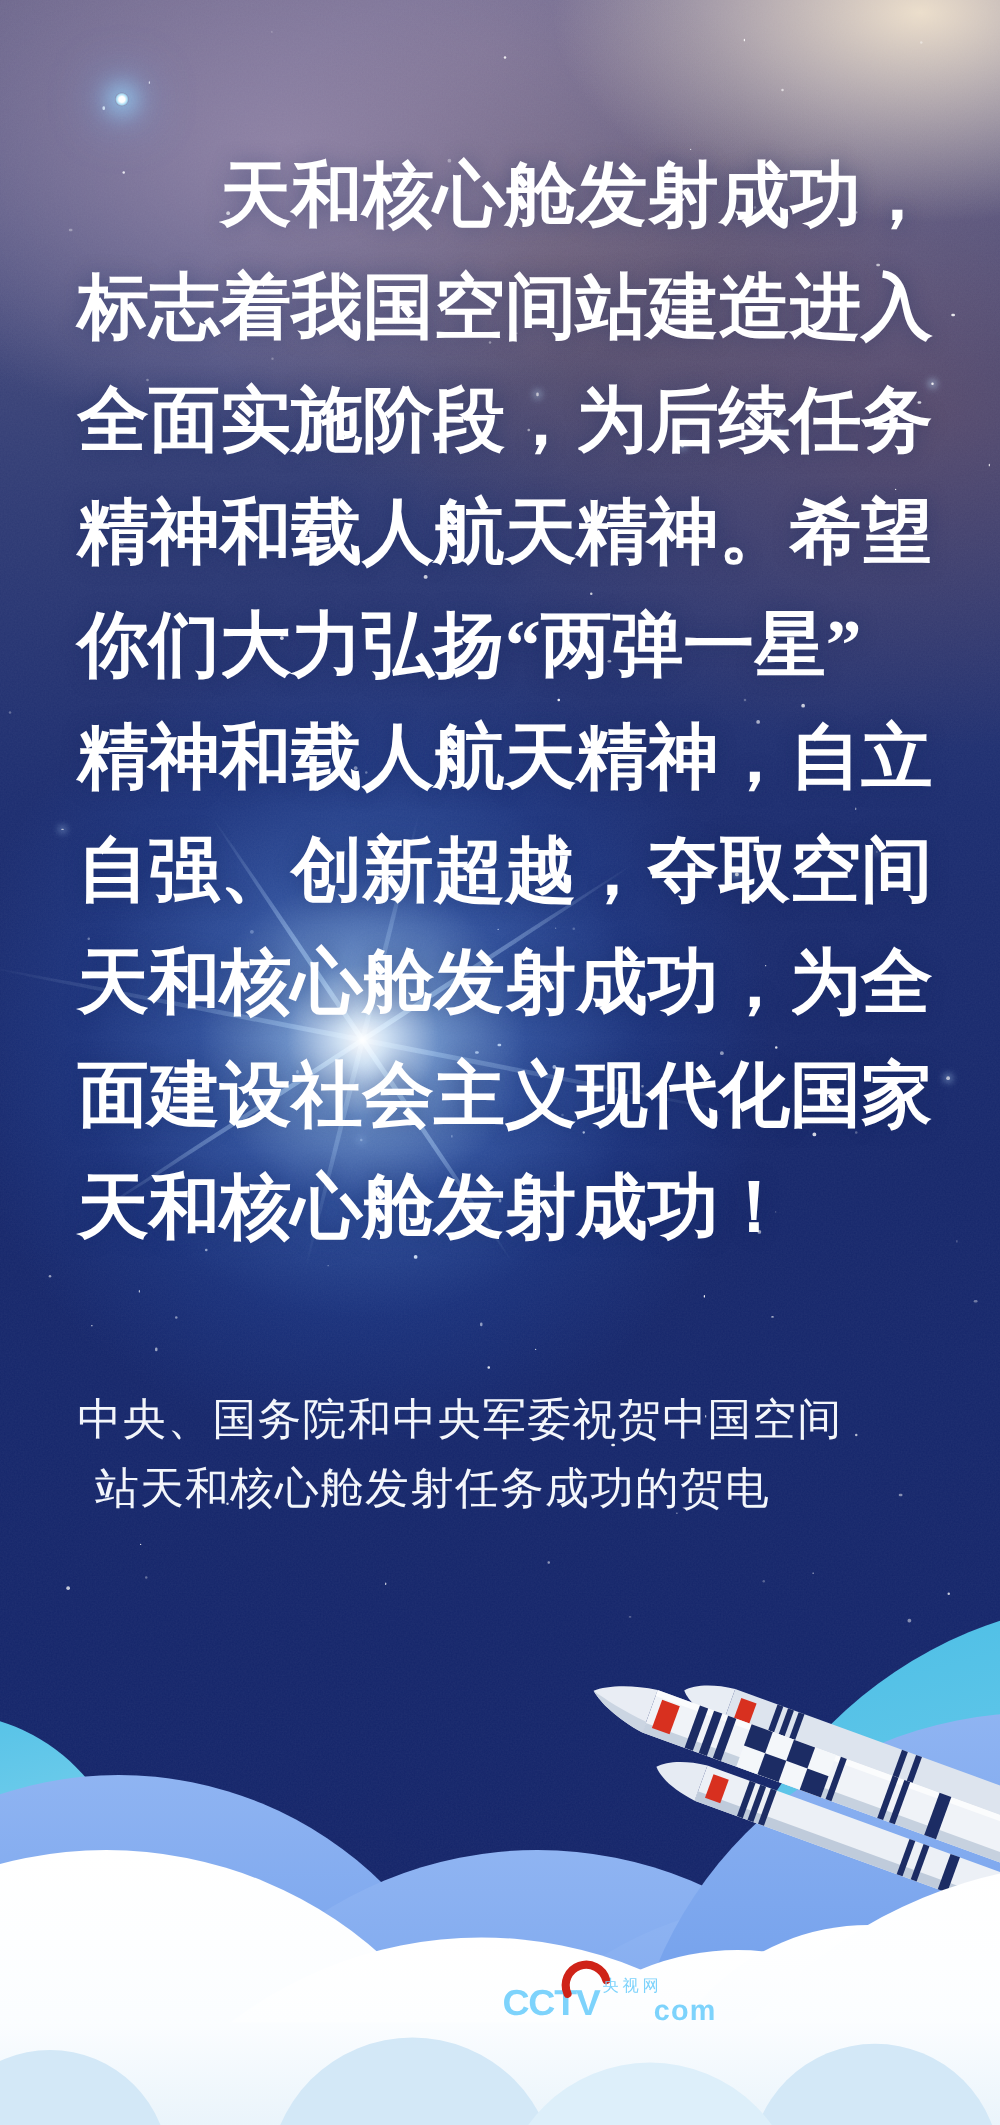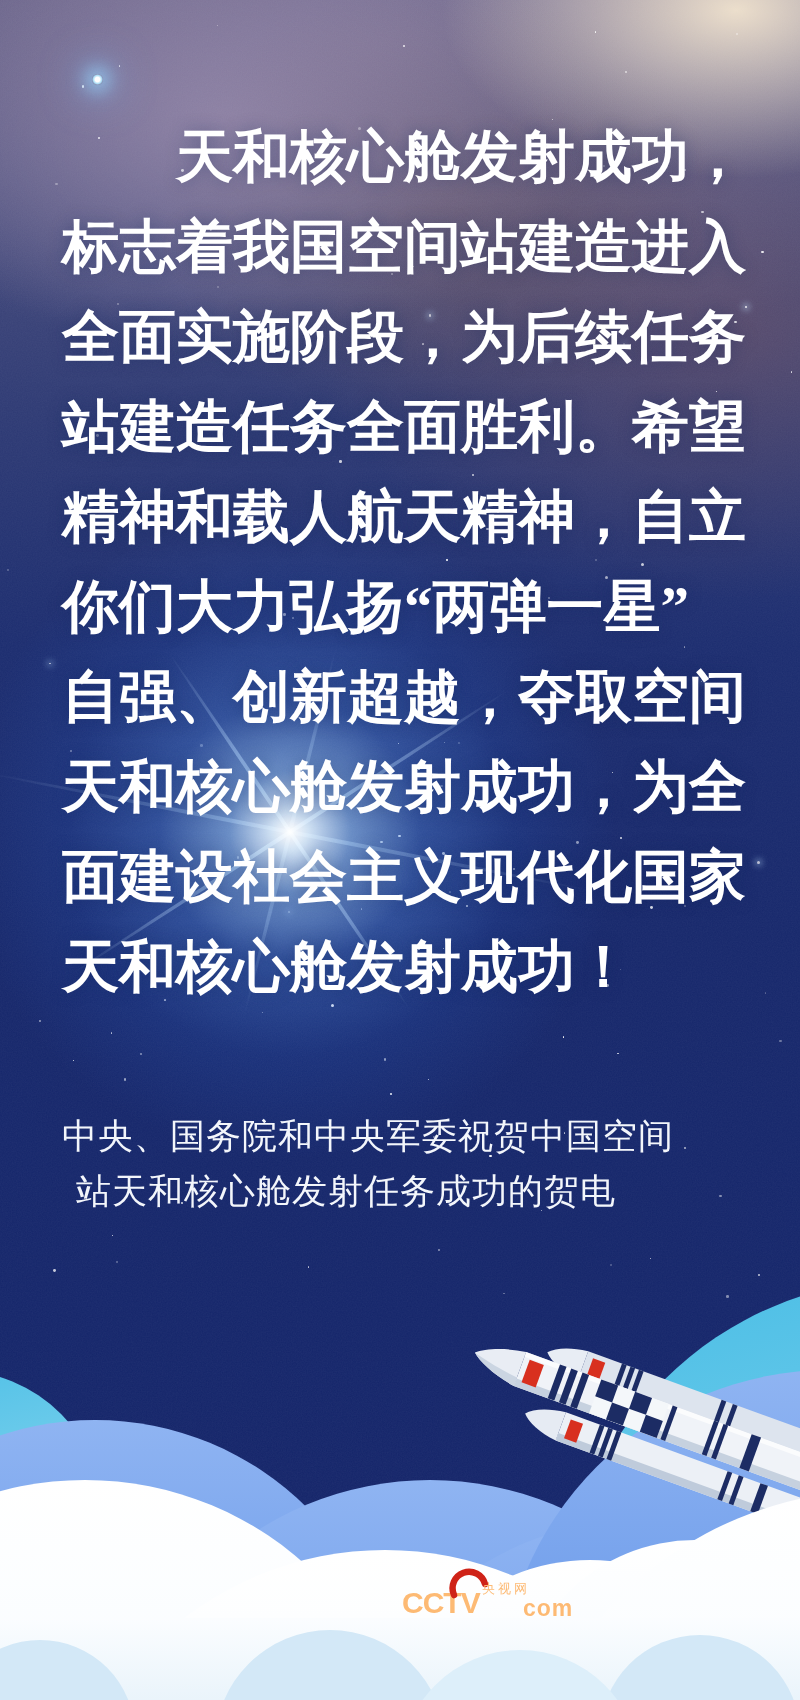--- a/index.html
+++ b/index.html
@@ -78,21 +78,21 @@
 
   
   .lianbo{position:absolute;left:258px;top:1566px;width:145px;height:64px;z-index:8;}
   .lb-latin{position:absolute;left:20px;top:0;font-size:11px;font-weight:700;font-style:italic;
       color:#f08c1e;letter-spacing:1px;white-space:nowrap;}
   .lb-globe{position:absolute;left:70px;top:5px;width:50px;height:50px;border:3px solid #1b6cb8;
       border-radius:50%;background:radial-gradient(circle at 60% 40%,rgba(140,195,235,.35),rgba(140,195,235,.1));}
   .lb-cjk{position:absolute;left:0;top:12px;font-size:37px;font-weight:700;font-style:italic;
       color:#1a6cba;white-space:nowrap;
       text-shadow:-2px 0 0 #fff,2px 0 0 #fff,0 -2px 0 #fff,0 2px 0 #fff;}
-  .cctv{position:absolute;left:402px;top:1572px;width:195px;height:58px;z-index:8;color:#fdba74;}
+  .cctv{position:absolute;left:402px;top:1572px;width:195px;height:58px;z-index:8;color:#7dd3fc;}
   .cctv-word{position:absolute;left:0;top:14px;font-size:30px;font-weight:700;letter-spacing:-1px;
       transform:scaleY(.96);}
   .cctv-swoosh{position:absolute;left:44px;top:-8px;}
   .cctv-cjk{position:absolute;left:80px;top:8px;font-size:13px;font-weight:400;letter-spacing:3px;
       white-space:nowrap;}
   .cctv-com{position:absolute;left:77px;top:23px;font-size:23px;font-weight:700;letter-spacing:1px;margin-left:44px;}
 </style>
 </head>
 <body>
 
@@ -229,23 +229,23 @@
     <div class="ray r2"></div>
     <div class="ray r3"></div>
     <div class="ray r4"></div>
     <div class="flare-glow"></div>
   </div>
 
   <div class="quote">
     <div class="line indent">天和核心舱发射成功，</div>
     <div class="line">标志着我国空间站建造进入</div>
     <div class="line">全面实施阶段，为后续任务</div>
-    <div class="line">站建造任务全面胜利。希望</div>
+    <div class="line">精神和载人航天精神。希望</div>
+    <div class="line">你们大力弘扬“两弹一星”</div>
     <div class="line">精神和载人航天精神，自立</div>
-    <div class="line">你们大力弘扬“两弹一星”</div>
     <div class="line">自强、创新超越，夺取空间</div>
     <div class="line">天和核心舱发射成功，为全</div>
     <div class="line">面建设社会主义现代化国家</div>
     <div class="line">天和核心舱发射成功！</div>
   </div>
 
   <div class="attribution">
     <div class="aline">中央、国务院和中央军委祝贺中国空间</div>
     <div class="aline">站天和核心舱发射任务成功的贺电</div>
   </div>

